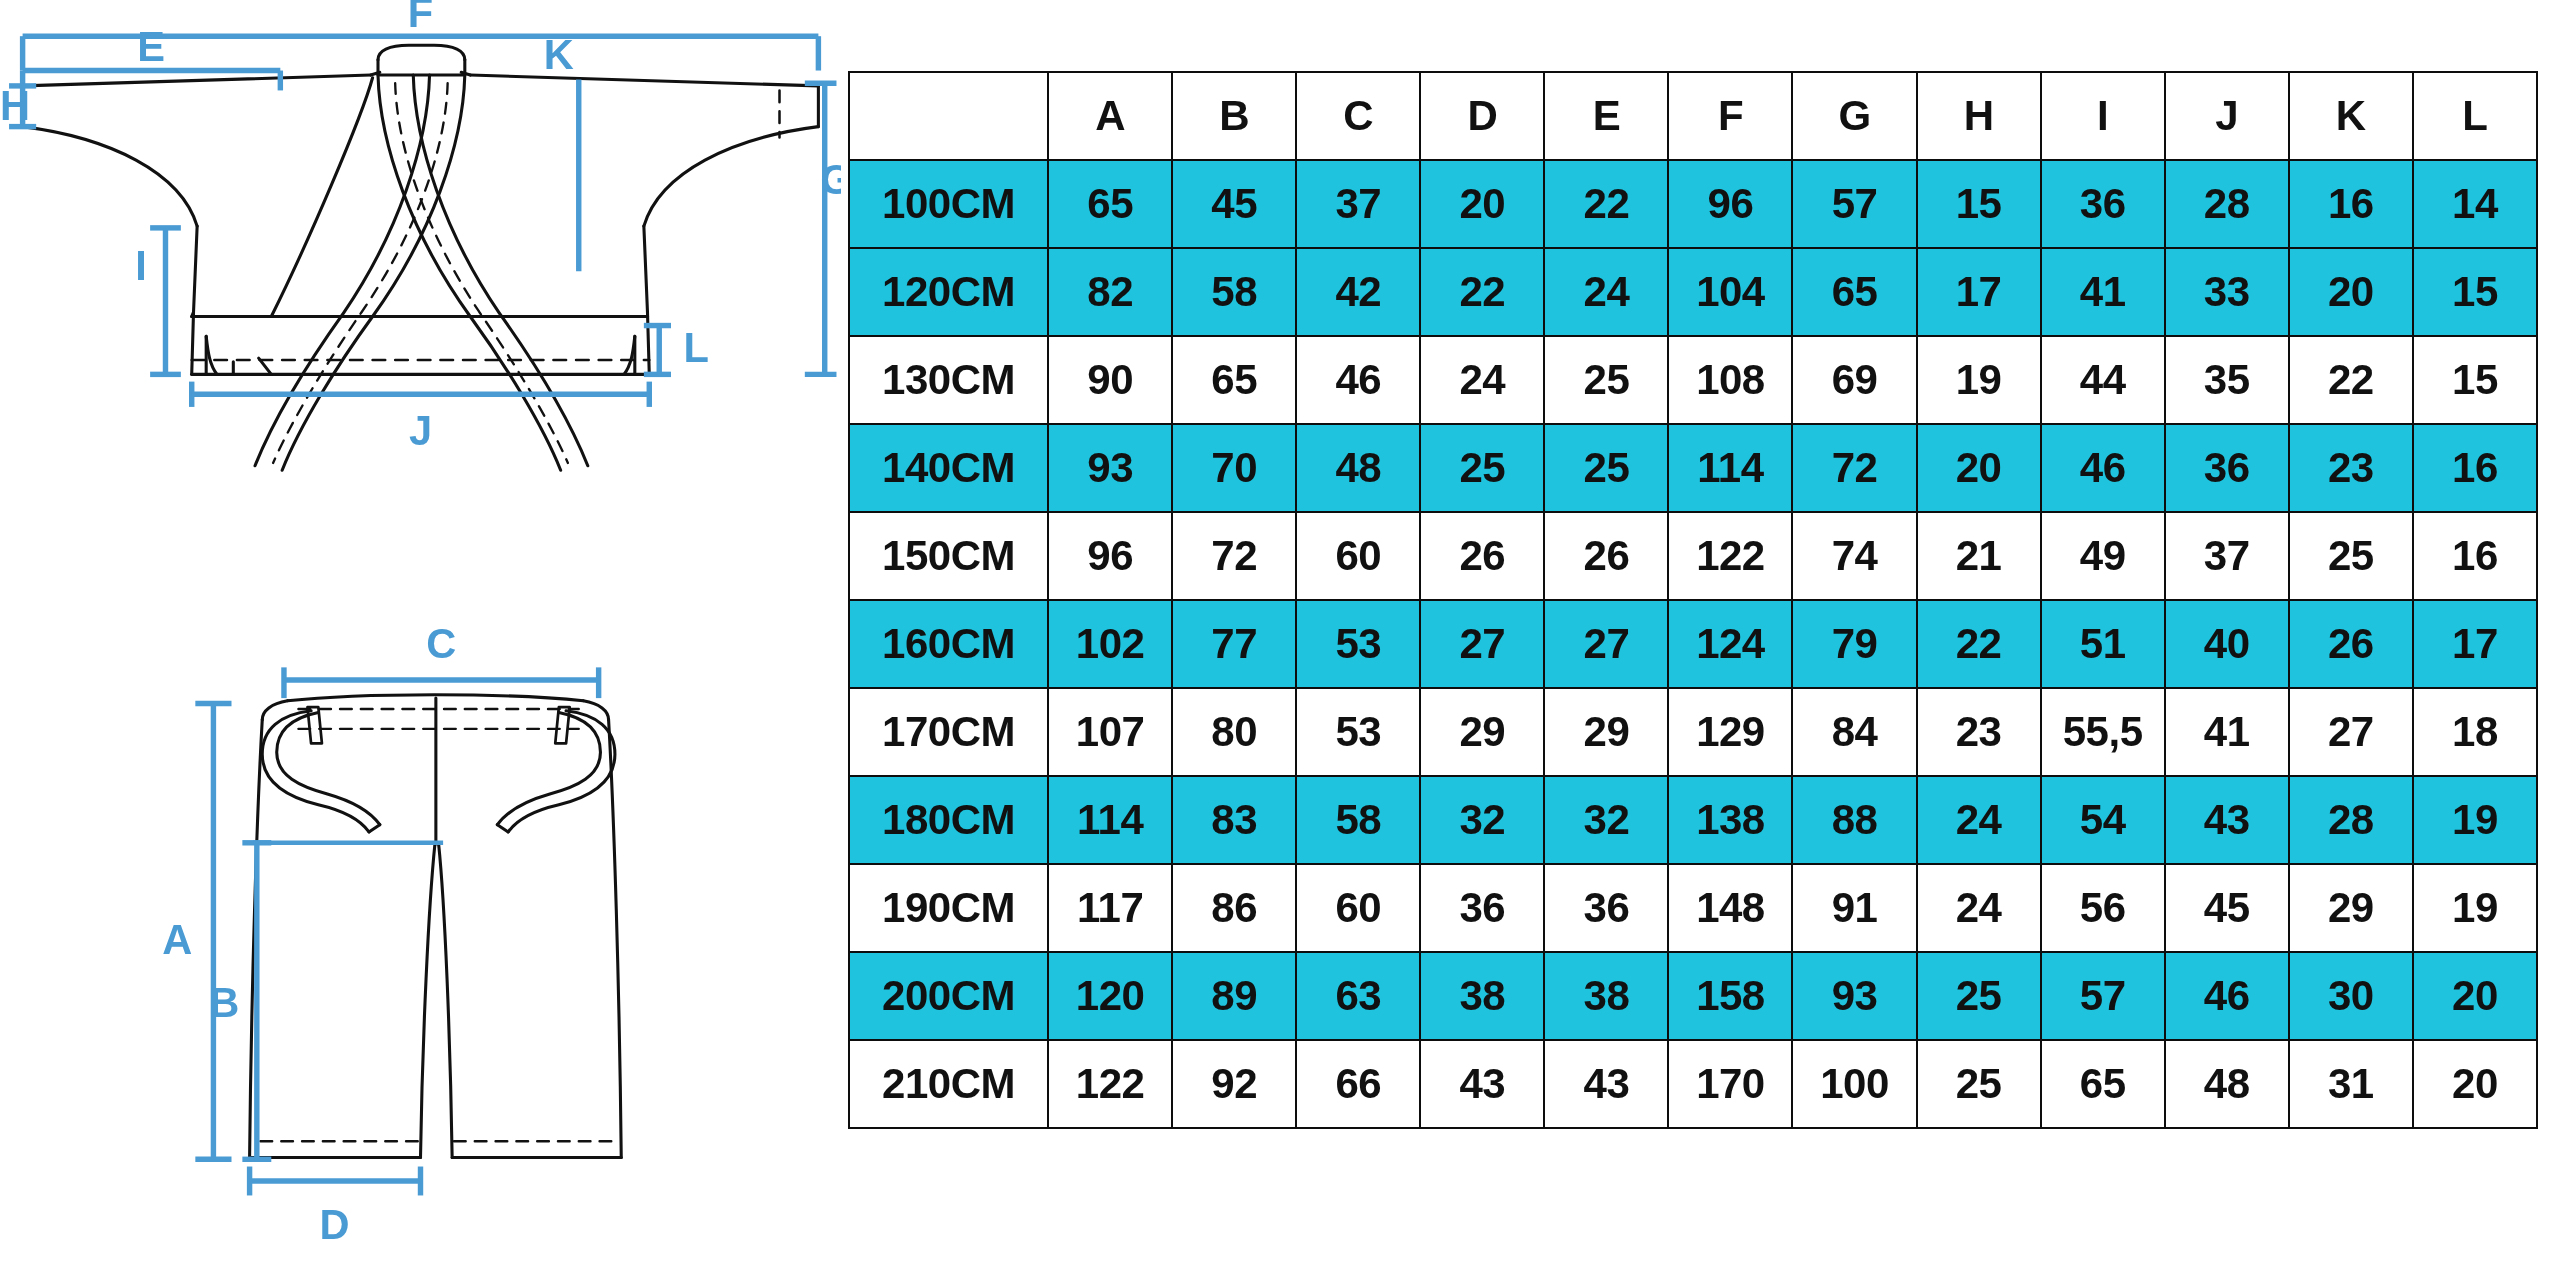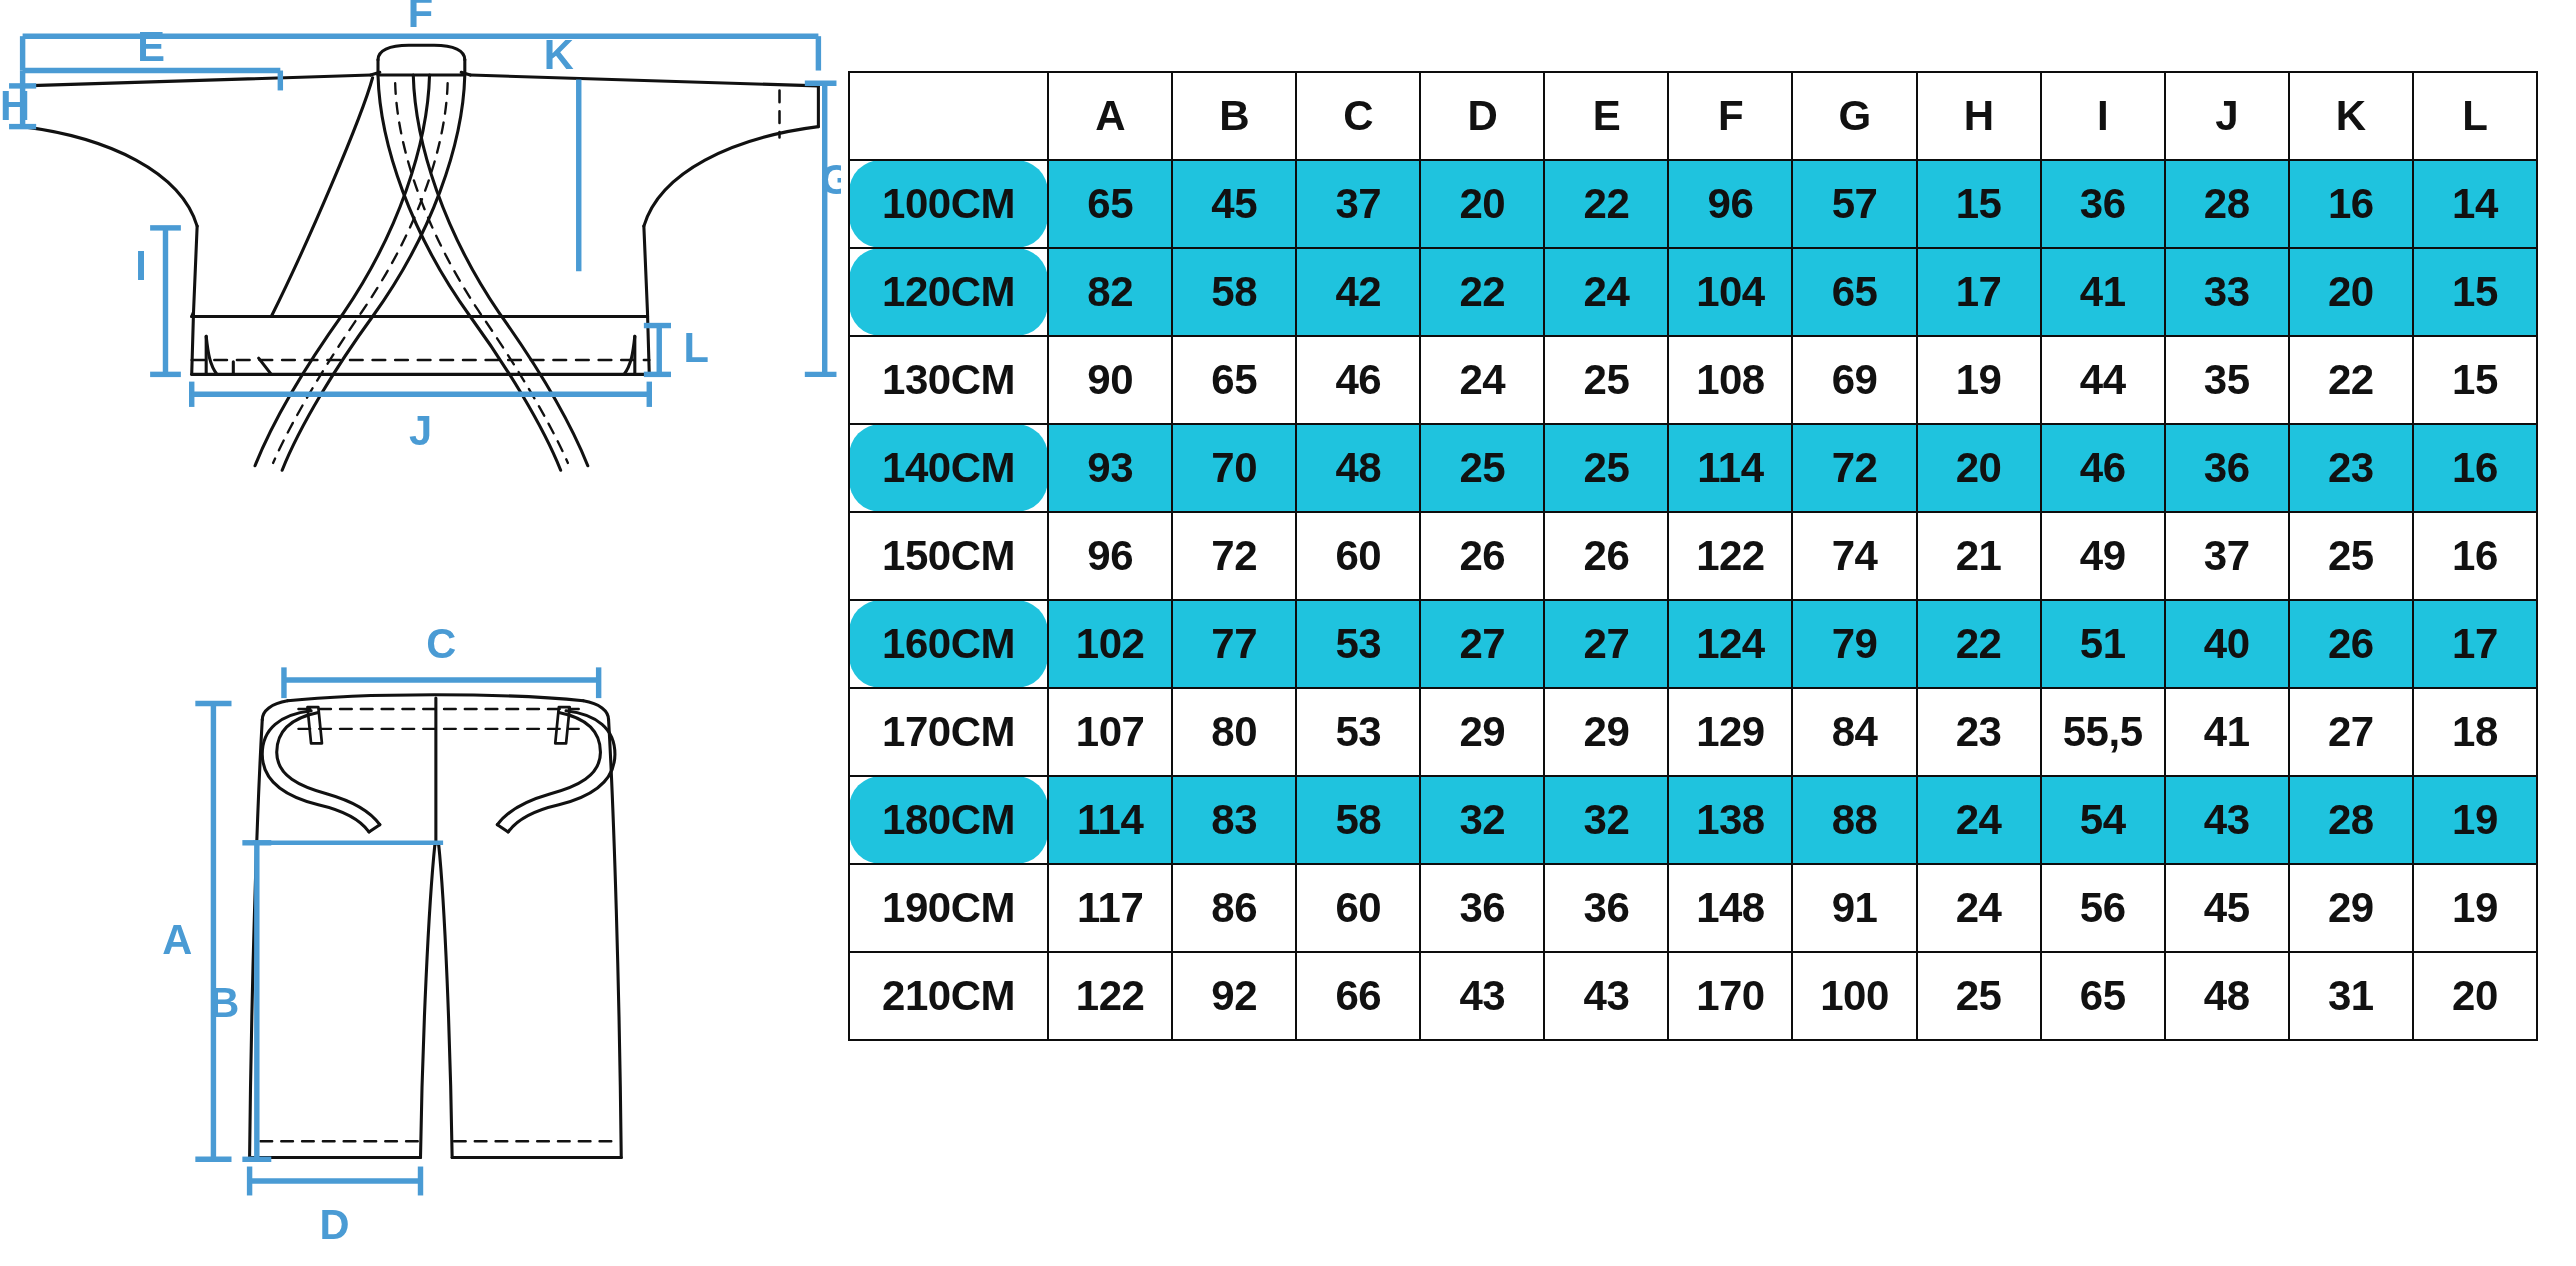--- a/index.html
+++ b/index.html
@@ -65,21 +65,21 @@
   }
   table.size-table col.c-size { width: 199px; }
   table.size-table col.c-col  { width: 124px; }
 
   thead th { background: #ffffff; height: 69px; font-size: 45px; }
   thead th.corner { background: #ffffff; }
 
   tbody tr.alt td { background: #1fc3de; }
   tbody tr.plain td { background: #ffffff; }
 
-  td.size-label { font-size: 41px; letter-spacing: -0.9px; border-radius: 32px; }
+  td.size-label { font-size: 41px; letter-spacing: -0.9px; }
 
   
   .dim-label {
     font-family: "Liberation Sans", sans-serif;
     font-weight: 700;
     font-size: 46px;
     fill: #4a9bd4;
   }
 </style>
 </head>
@@ -428,20 +428,35 @@
             <td>36</td>
             <td>36</td>
             <td>148</td>
             <td>91</td>
             <td>24</td>
             <td>56</td>
             <td>45</td>
             <td>29</td>
             <td>19</td>
           </tr>
+          <tr class="alt">
+            <td class="size-label">200CM</td>
+            <td>120</td>
+            <td>89</td>
+            <td>63</td>
+            <td>38</td>
+            <td>38</td>
+            <td>158</td>
+            <td>93</td>
+            <td>25</td>
+            <td>57</td>
+            <td>46</td>
+            <td>30</td>
+            <td>20</td>
+          </tr>
           <tr class="plain">
             <td class="size-label">210CM</td>
             <td>122</td>
             <td>92</td>
             <td>66</td>
             <td>43</td>
             <td>43</td>
             <td>170</td>
             <td>100</td>
             <td>25</td>

